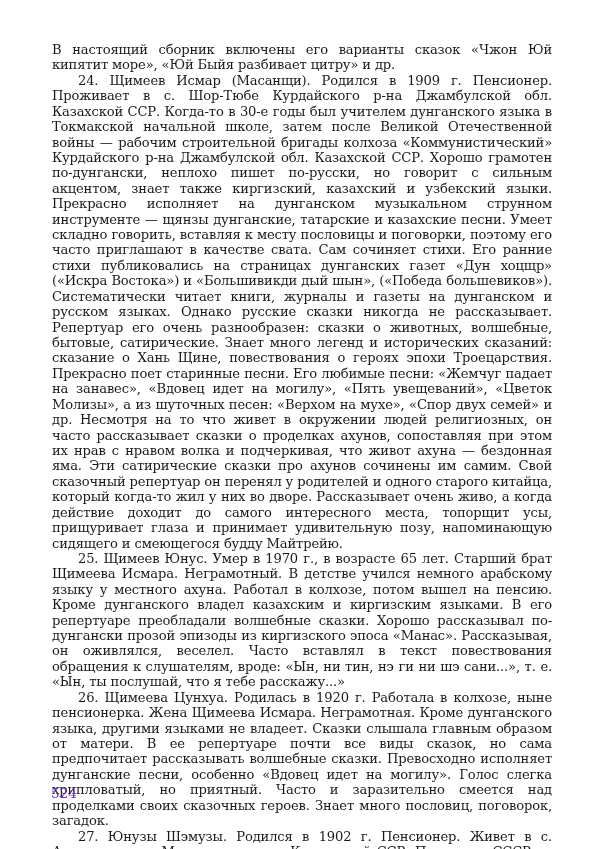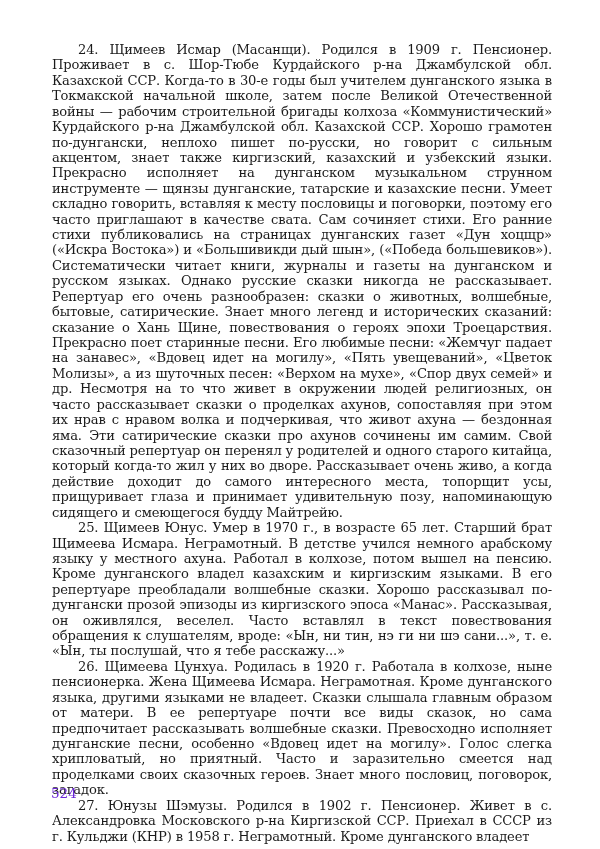--- a/index.html
+++ b/index.html
@@ -40,19 +40,20 @@
       font-size: 13.5px;
       line-height: 16px;
       font-family: "DejaVu Serif", "Liberation Serif", serif;
       color: #6d28d9;
     }
   </style>
 </head>
 <body>
 
 <div class="page">
+  <p class="para">В настоящий сборник включены его варианты сказок «Чжон Юй кипятит море», «Юй Быйя разбивает цитру» и др.</p>
   <p class="para indent">24. Щимеев Исмар (Масанщи). Родился в 1909 г. Пенсионер. Проживает в с. Шор-Тюбе Курдайского р-на Джамбулской обл. Казахской ССР. Когда-то в 30-е годы был учителем дунганского языка в Токмакской начальной школе, затем после Великой Отечественной войны — рабочим строительной бригады колхоза «Коммунистический» Курдайского р-на Джамбулской обл. Казахской ССР. Хорошо грамотен по-дунгански, неплохо пишет по-русски, но говорит с сильным акцентом, знает также киргизский, казахский и узбекский языки. Прекрасно исполняет на дунганском музыкальном струнном инструменте — щянзы дунганские, татарские и казахские песни. Умеет складно говорить, вставляя к месту пословицы и поговорки, поэтому его часто приглашают в качестве свата. Сам сочиняет стихи. Его ранние стихи публиковались на страницах дунганских газет «Дун хоцщр» («Искра Востока») и «Большивикди дый шын», («Победа большевиков»). Систематически читает книги, журналы и газеты на дунганском и русском языках. Однако русские сказки никогда не рассказывает. Репертуар его очень разнообразен: сказки о животных, волшебные, бытовые, сатирические. Знает много легенд и исторических сказаний: сказание о Хань Щине, повествования о героях эпохи Троецарствия. Прекрасно поет старинные песни. Его любимые песни: «Жемчуг падает на занавес», «Вдовец идет на могилу», «Пять увещеваний», «Цветок Молизы», а из шуточных песен: «Верхом на мухе», «Спор двух семей» и др. Несмотря на то что живет в окружении людей религиозных, он часто рассказывает сказки о проделках ахунов, сопоставляя при этом их нрав с нравом волка и подчеркивая, что живот ахуна — бездонная яма. Эти сатирические сказки про ахунов сочинены им самим. Свой сказочный репертуар он перенял у родителей и одного старого китайца, который когда-то жил у них во дворе. Рассказывает очень живо, а когда действие доходит до самого интересного места, топорщит усы, прищуривает глаза и принимает удивительную позу, напоминающую сидящего и смеющегося будду Майтрейю.</p>
   <p class="para indent">25. Щимеев Юнус. Умер в 1970 г., в возрасте 65 лет. Старший брат Щимеева Исмара. Неграмотный. В детстве учился немного арабскому языку у местного ахуна. Работал в колхозе, потом вышел на пенсию. Кроме дунганского владел казахским и киргизским языками. В его репертуаре преобладали волшебные сказки. Хорошо рассказывал по-дунгански прозой эпизоды из киргизского эпоса «Манас». Рассказывая, он оживлялся, веселел. Часто вставлял в текст повествования обращения к слушателям, вроде: «Ын, ни тин, нэ ги ни шэ сани...», т. е. «Ын, ты послушай, что я тебе расскажу...»</p>
   <p class="para indent">26. Щимеева Цунхуа. Родилась в 1920 г. Работала в колхозе, ныне пенсионерка. Жена Щимеева Исмара. Неграмотная. Кроме дунганского языка, другими языками не владеет. Сказки слышала главным образом от матери. В ее репертуаре почти все виды сказок, но сама предпочитает рассказывать волшебные сказки. Превосходно исполняет дунганские песни, особенно «Вдовец идет на могилу». Голос слегка хрипловатый, но приятный. Часто и заразительно смеется над проделками своих сказочных героев. Знает много пословиц, поговорок, загадок.</p>
   <p class="para indent">27. Юнузы Шэмузы. Родился в 1902 г. Пенсионер. Живет в с. Александровка Московского р-на Киргизской ССР. Приехал в СССР из г. Кульджи (КНР) в 1958 г. Неграмотный. Кроме дунганского владеет</p>
 </div>
 
 <div class="page-number">524</div>
 
 </body></html>

